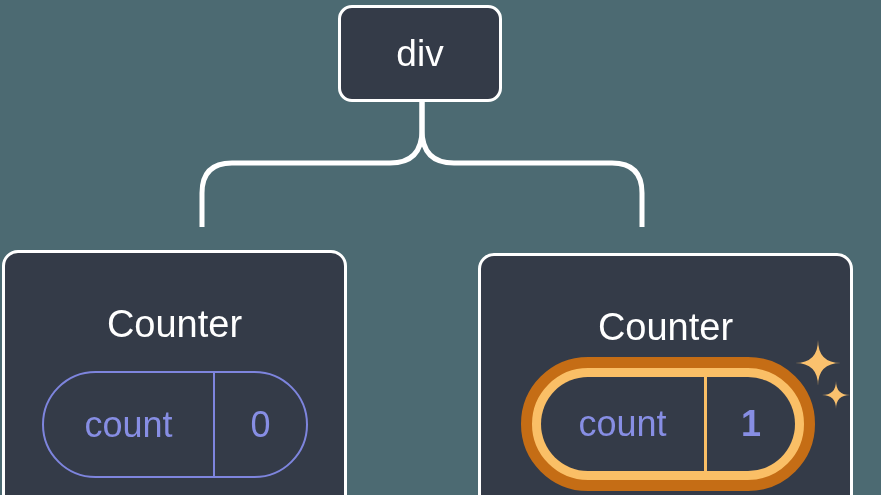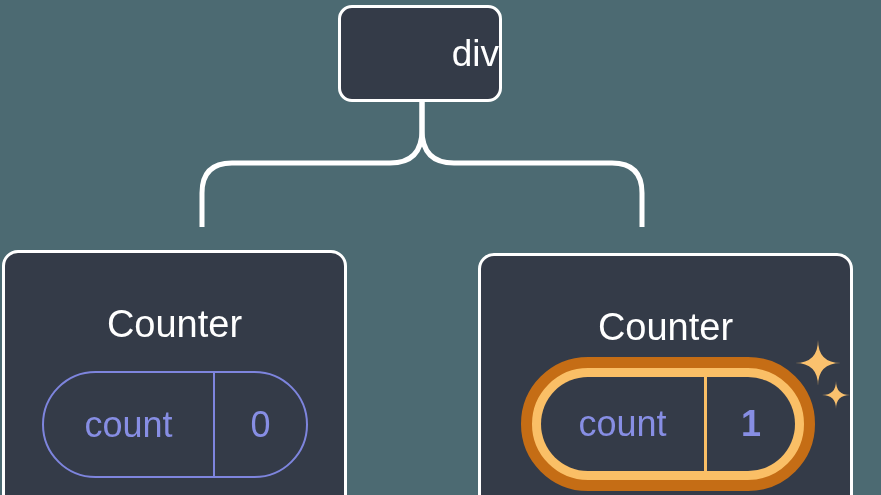--- a/index.html
+++ b/index.html
@@ -12,21 +12,21 @@
   }
   .connectors { position:absolute; left:0; top:0; width:881px; height:495px; }
   .connectors path { stroke:#ffffff; stroke-width:5; fill:none; }
 
   .node-root {
     position:absolute; left:338px; top:5px; width:164px; height:97px;
     box-sizing:border-box;
     background:#343b48;
     border:3.5px solid #ffffff;
     border-radius:14px;
-    display:flex; align-items:center; justify-content:flex-end;
+    display:flex; align-items:center; justify-content:center;
     color:#ffffff; font-size:37px;
   }
 
   .card {
     position:absolute;
     box-sizing:border-box;
     background:#343b48;
     border:3.5px solid #ffffff;
     border-radius:16px;
     margin-top:26px;

